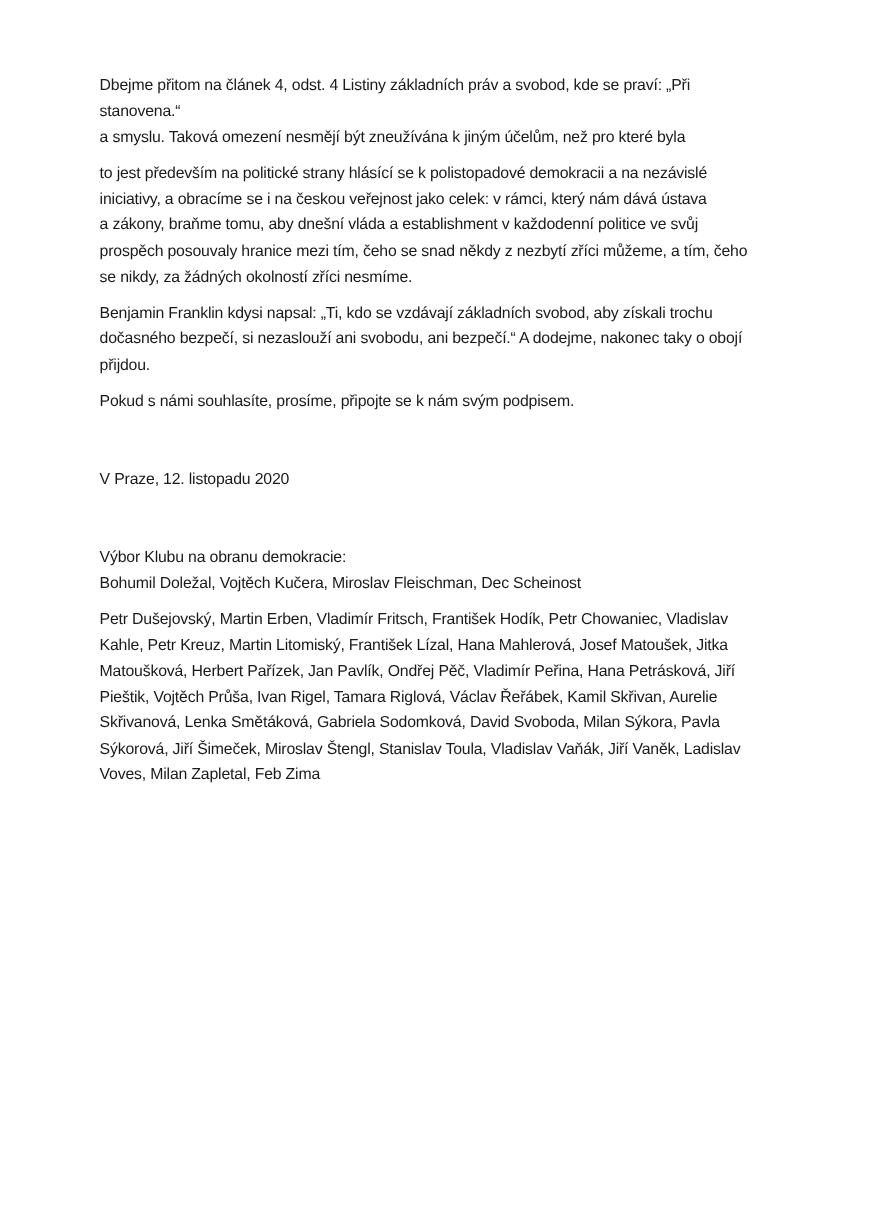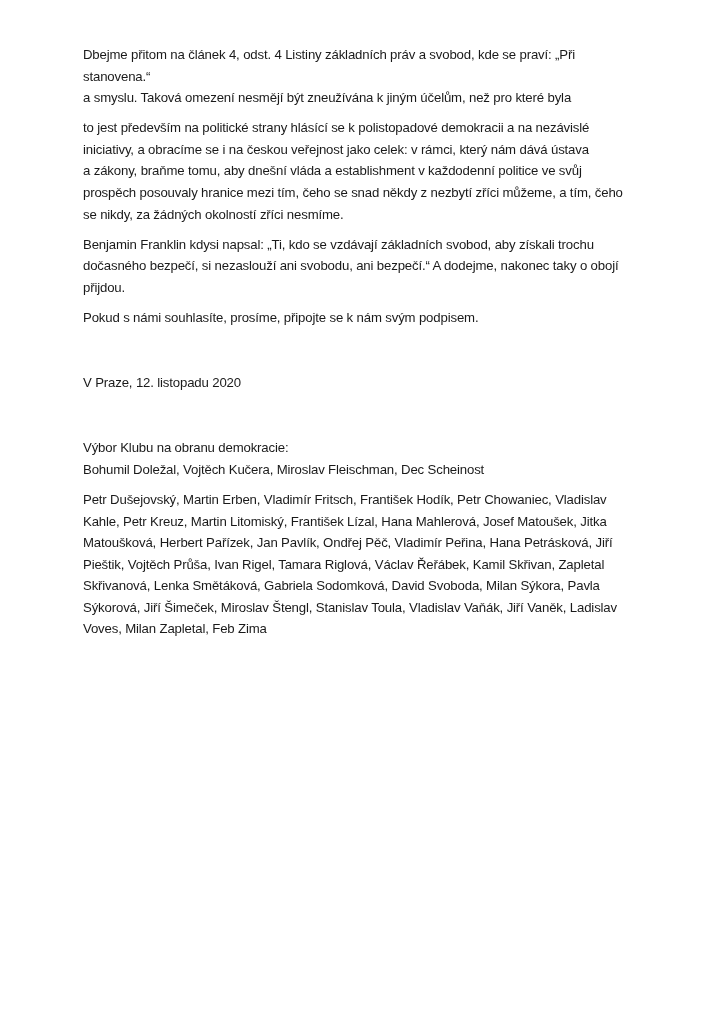--- a/index.html
+++ b/index.html
@@ -1,18 +1,18 @@
 <!DOCTYPE html>
 <html><head>
 <meta charset="utf-8">
 <style>
   html, body { margin: 0; padding: 0; background: #ffffff; }
   body { width: 724px; height: 1024px; position: relative; overflow: hidden; }
   .page {
-    position: absolute; left: 83px; top: 44px; width: 600px;
+    position: absolute; left: 83px; top: 60px; width: 600px;
     font-family: "Liberation Sans", sans-serif;
     font-size: 13.2px; line-height: 21.6px; color: #1a1a1a;
     letter-spacing: -0.15px;
   }
   .p { margin: 0 0 8.5px 0; }
   .gap-lg { height: 35px; }
   .line { display: block; white-space: nowrap; }
 </style>
 </head>
 <body>
@@ -53,19 +53,19 @@
 
   <div class="p">
     <span class="line">Výbor Klubu na obranu demokracie:</span>
     <span class="line">Bohumil Doležal, Vojtěch Kučera, Miroslav Fleischman, Dec Scheinost</span>
   </div>
 
   <div class="p">
     <span class="line">Petr Dušejovský, Martin Erben, Vladimír Fritsch, František Hodík, Petr Chowaniec, Vladislav</span>
     <span class="line">Kahle, Petr Kreuz, Martin Litomiský, František Lízal, Hana Mahlerová, Josef Matoušek, Jitka</span>
     <span class="line">Matoušková, Herbert Pařízek, Jan Pavlík, Ondřej Pěč, Vladimír Peřina, Hana Petrásková, Jiří</span>
-    <span class="line">Pieštik, Vojtěch Průša, Ivan Rigel, Tamara Riglová, Václav Řeřábek, Kamil Skřivan, Zapletal</span>
+    <span class="line">Pieštik, Vojtěch Průša, Ivan Rigel, Tamara Riglová, Václav Řeřábek, Kamil Skřivan, Aurelie</span>
     <span class="line">Skřivanová, Lenka Smětáková, Gabriela Sodomková, David Svoboda, Milan Sýkora, Pavla</span>
     <span class="line">Sýkorová, Jiří Šimeček, Miroslav Štengl, Stanislav Toula, Vladislav Vaňák, Jiří Vaněk, Ladislav</span>
     <span class="line">Voves, Milan Zapletal, Feb Zima</span>
   </div>
 
 </div>
 
 </body></html>

